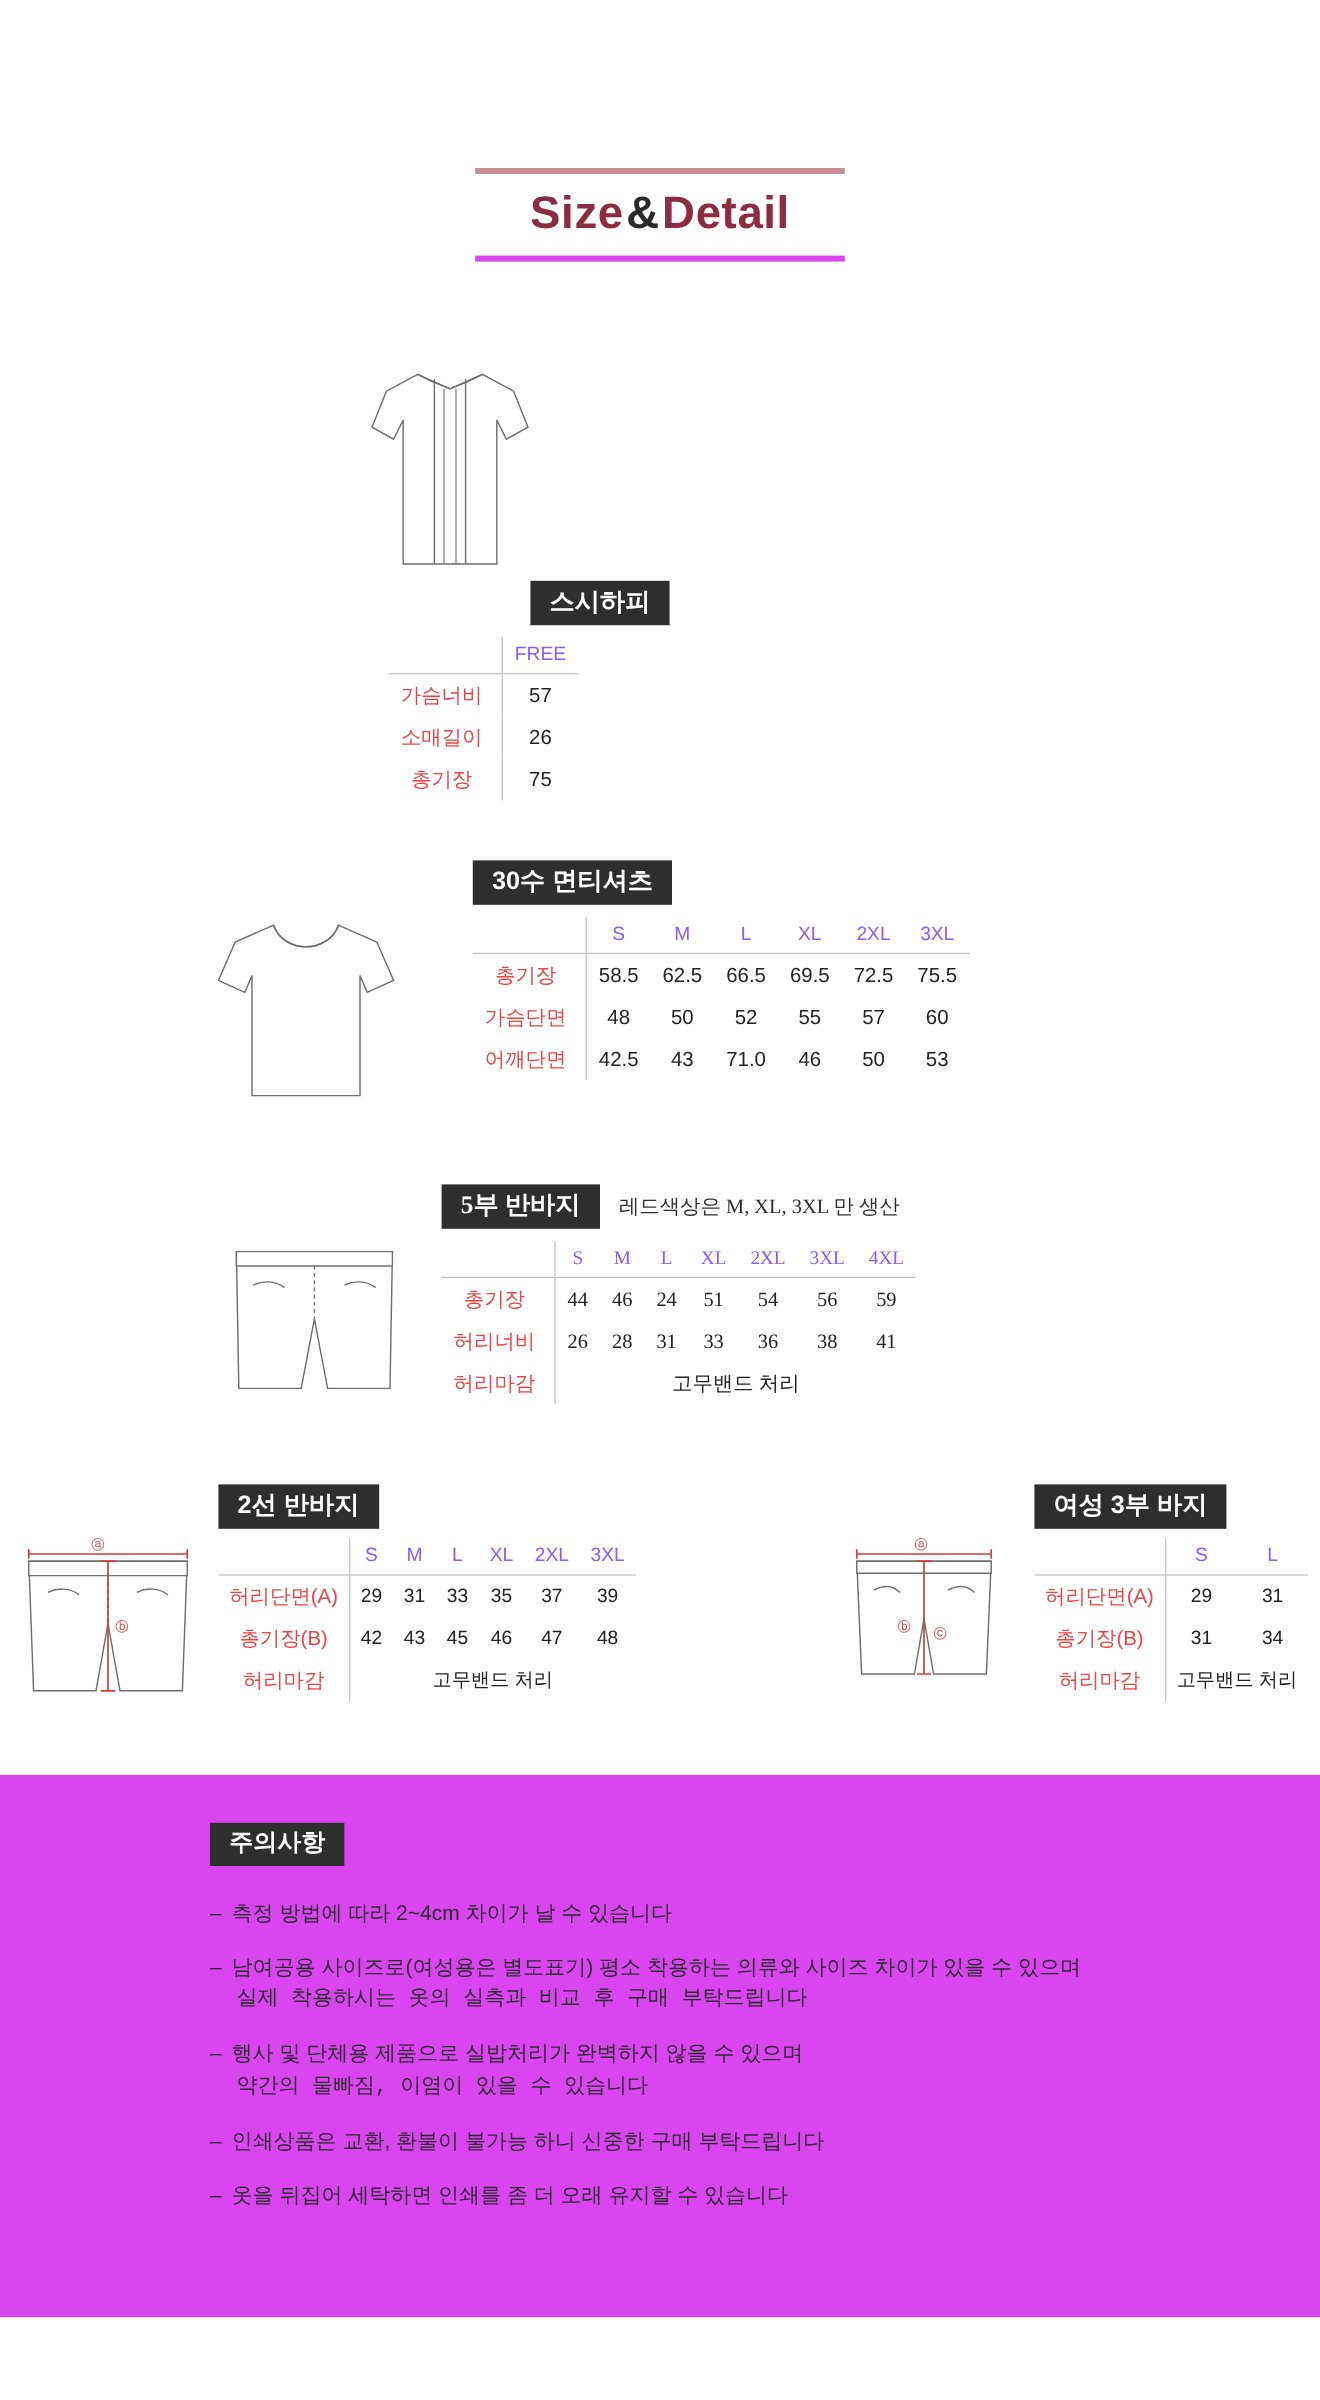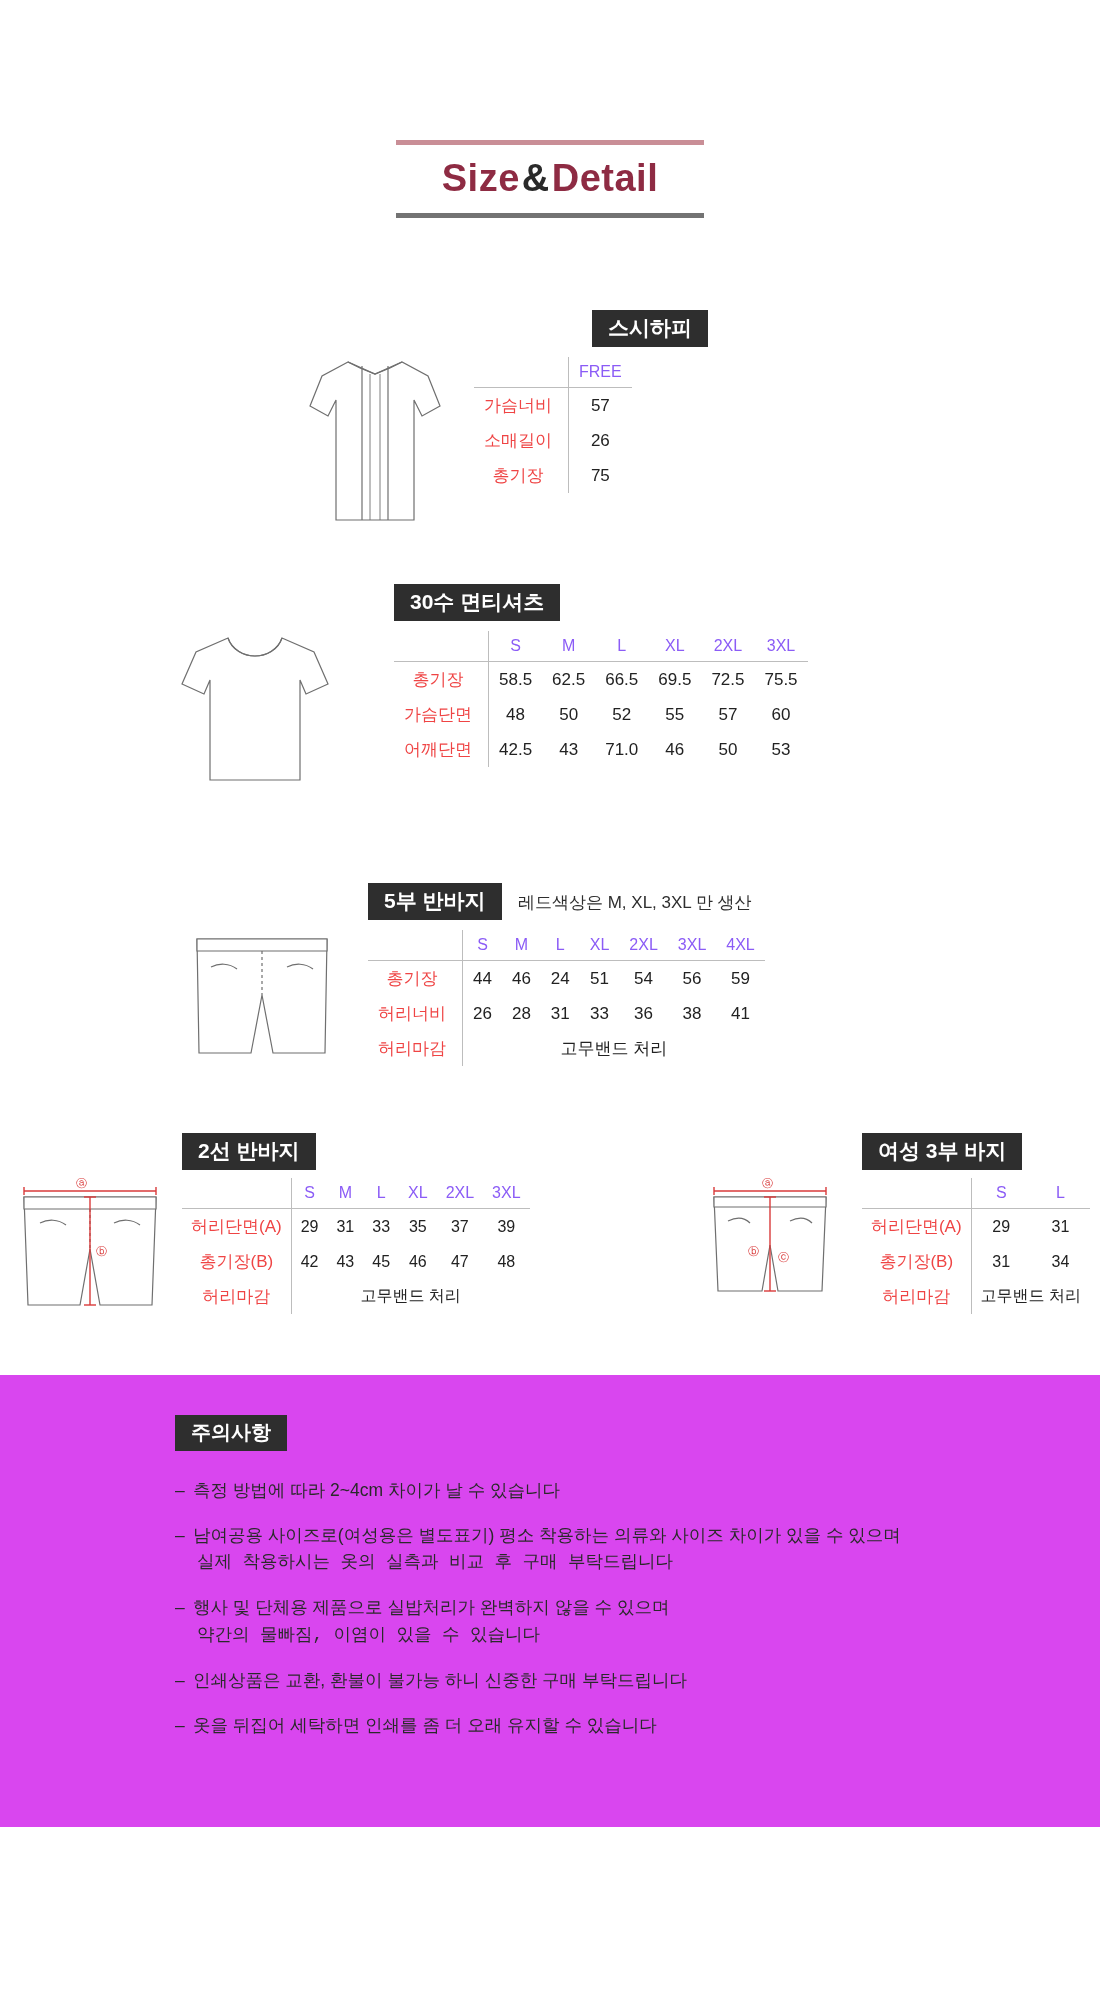--- a/index.html
+++ b/index.html
@@ -21,21 +21,21 @@
   }
 
   
   .title-wrap {
     padding-top: 140px;
     display: flex;
     justify-content: center;
   }
   .title-box {
     border-top: 5px solid #c98e96;
-    border-bottom: 5px solid #737373;
+    border-bottom: 5px solid #d946ef;
     padding: 14px 46px 16px 46px;
     box-sizing: border-box;
   }
   .title-text {
     font-size: 38px;
     font-weight: bold;
     color: #8e2b43;
     letter-spacing: 0.5px;
     line-height: 1;
     white-space: nowrap;
@@ -112,35 +112,36 @@
   }
 
   
   .block {
     display: flex;
     align-items: flex-start;
   }
 
   
   #s1 {
-    margin-top: 92px;
+    margin-top: 42px;
     padding-left: 300px;
+    flex-direction: column;
   }
   #s1 .art { width: 150px; margin-top: 34px; }
   #s1 .tbl-area { margin-left: 24px; }
   #s1 .tag-line { margin-left: 118px; margin-bottom: 10px; }
 
   
   #s2 { margin-top: 50px; padding-left: 170px; gap: 32px; }
   #s2 .art { width: 170px; margin-top: 40px; }
   #s2 .tbl-area { margin-left: 22px; }
   #s2 .tag-line { margin-bottom: 10px; }
 
   
-  #s3 { margin-top: 89px; padding-left: 175px; }
+  #s3 { margin-top: 60px; padding-left: 175px; font-family: Liberation Serif, serif; }
   #s3 .art { width: 175px; margin-top: 40px; }
   #s3 .tbl-area { margin-left: 18px; }
   #s3 .tag-line { margin-bottom: 10px; }
 
   
   #s4 {
     margin-top: 60px;
     display: flex;
     justify-content: space-between;
     padding: 0 10px 0 10px;

